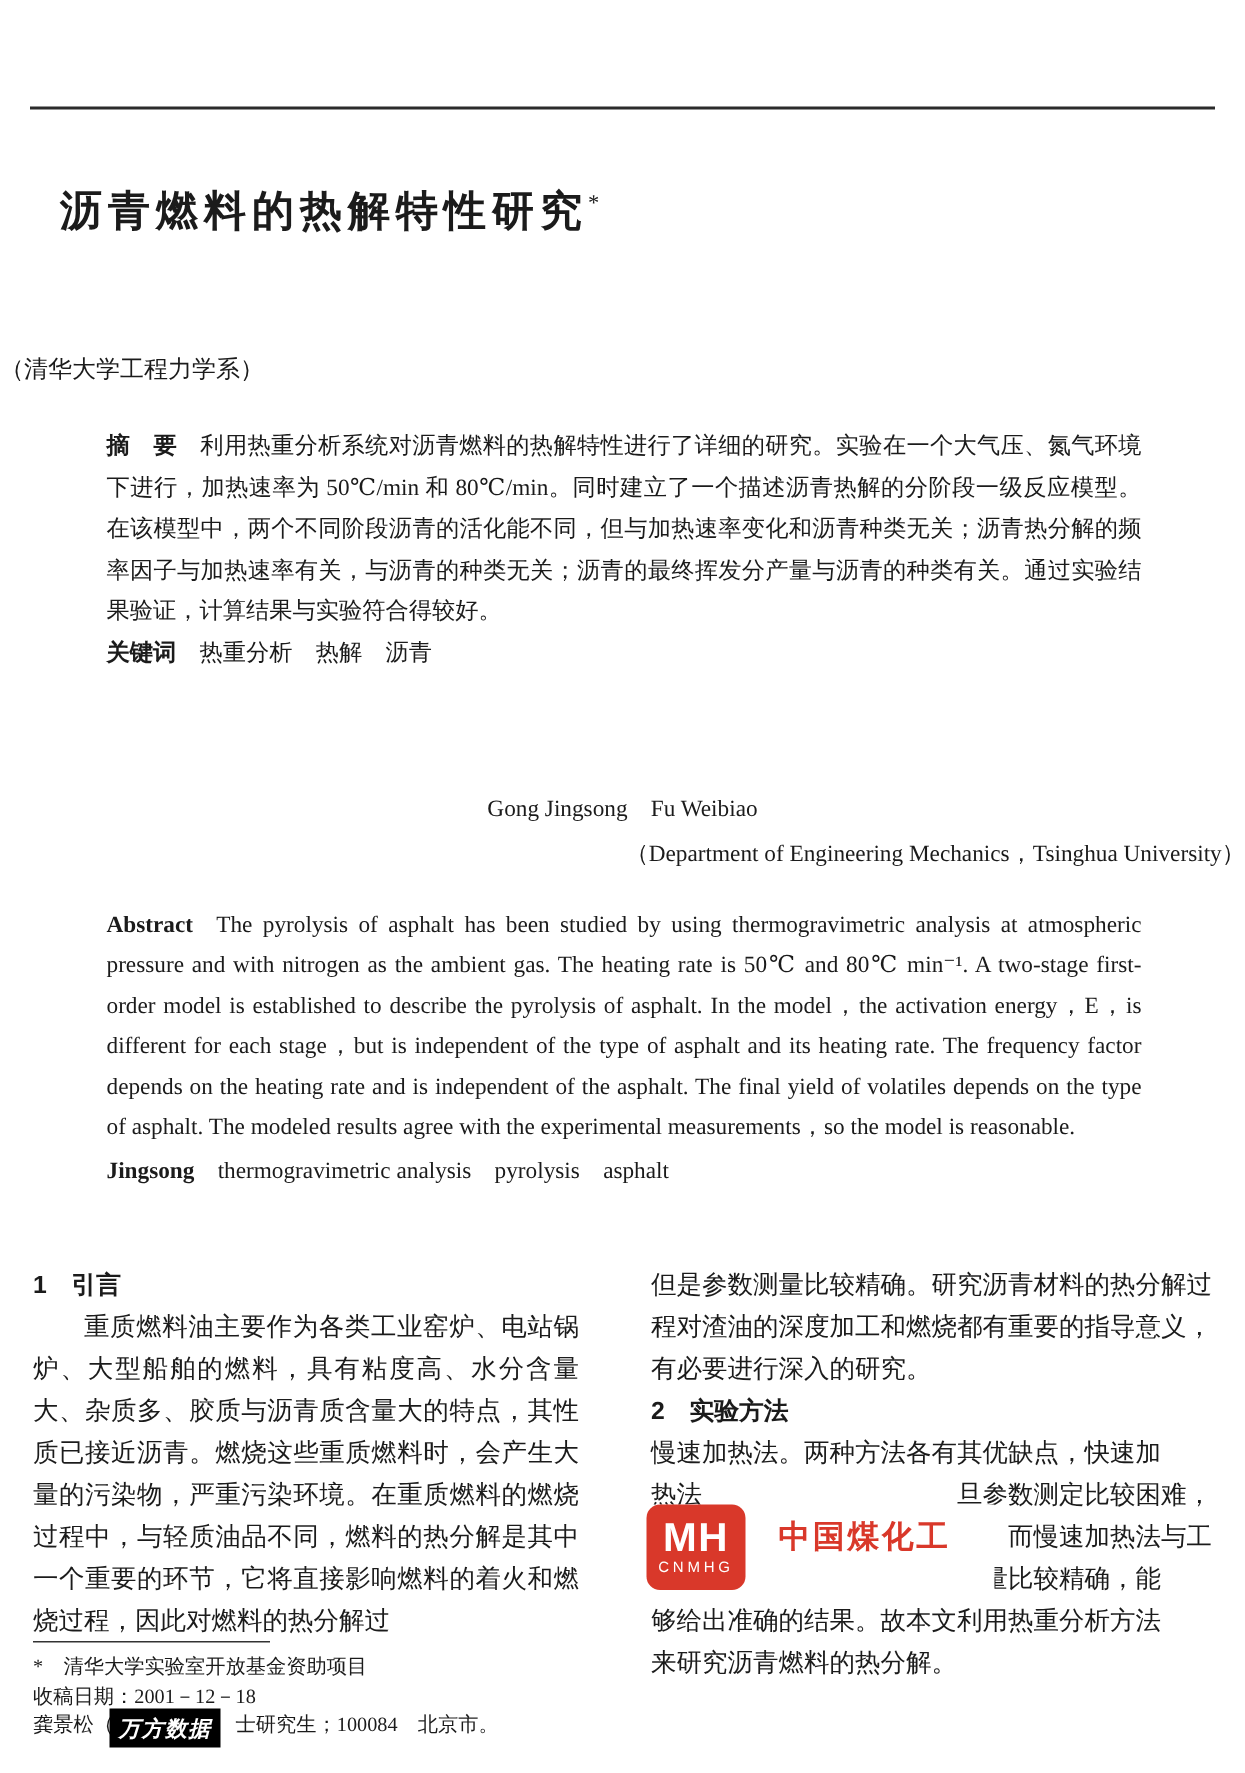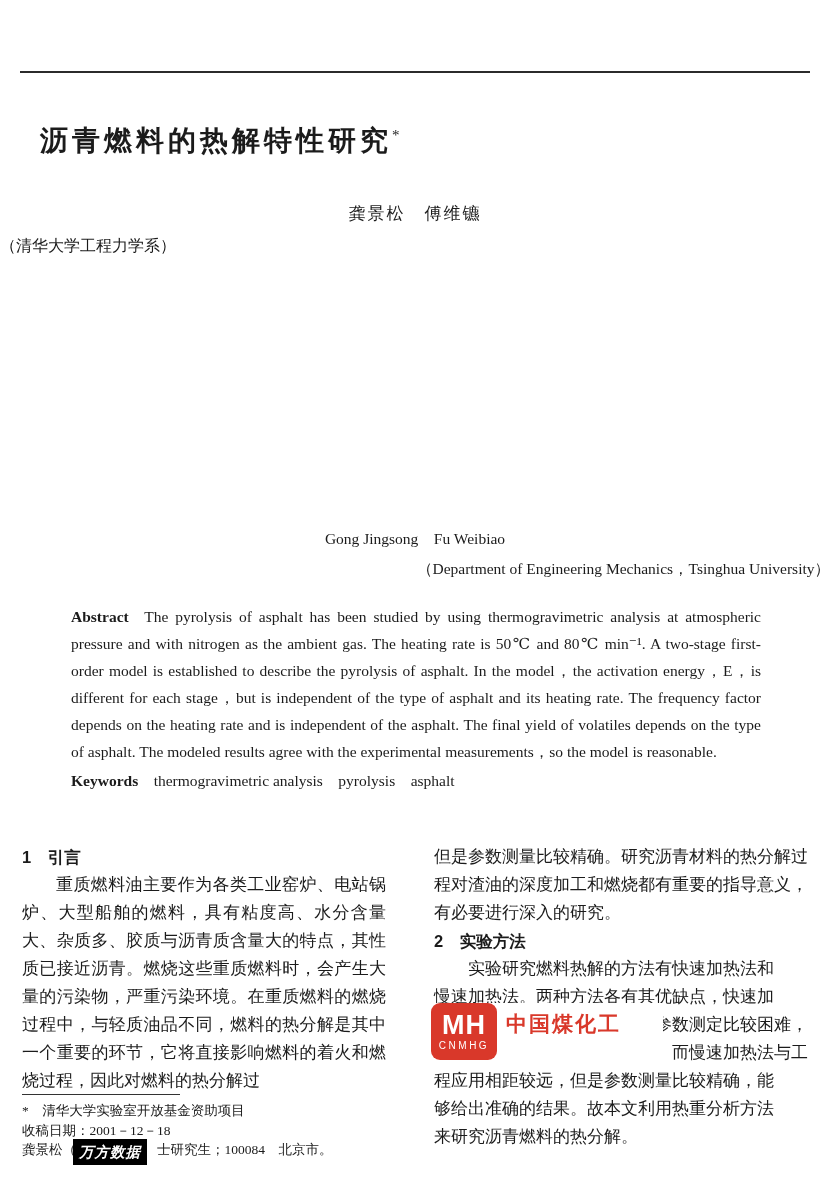--- a/index.html
+++ b/index.html
@@ -59,21 +59,21 @@
   
   .footnotes {
     position:absolute; top:1094px; left:22px; width:382px;
     font-size:13.5px; line-height:19.5px;
   }
   .fn-rule { width:158px; border-top:1.5px solid #333; margin-bottom:6px; }
   .fn-line { white-space:pre-wrap; }
   
   .wm-cnmhg {
     position:absolute; left:431px; top:1003px; width:232px; height:60px;
-    background:#ffffff; display:flex; align-items:flex-start; gap:9px;
+    background:#ffffff; display:flex; align-items:flex-start; gap:22px;
   }
   .wm-box {
     width:66px; height:57px; background:#d9382a; border-radius:9px;
     color:#fff; display:flex; flex-direction:column; align-items:center; justify-content:center;
     font-family:"Liberation Sans","DejaVu Sans",sans-serif;
   }
   .wm-glyph { font-weight:bold; font-size:27px; line-height:27px; letter-spacing:1px; }
   .wm-sub   { font-size:10px; letter-spacing:2.5px; line-height:13px; }
   .wm-cn {
     color:#d9382a; font-family:Liberation Serif, serif;
@@ -89,43 +89,43 @@
   }
 </style>
 </head>
 <body>
 
 <div class="page">
 
   <div class="rule"></div>
 
   <div class="cn-title"><span>沥青燃料的热解特性研究</span><sup>*</sup></div>
-  <div class="cn-authors">龚景松　傅维镳</div>
   <div class="cn-affil">（清华大学工程力学系）</div>
 
   <div class="front-cn">
+    <p><span class="label">摘　要</span><span>利用热重分析系统对沥青燃料的热解特性进行了详细的研究。实验在一个大气压、氮气环境下进行，加热速率为 50℃/min 和 80℃/min。同时建立了一个描述沥青热解的分阶段一级反应模型。在该模型中，两个不同阶段沥青的活化能不同，但与加热速率变化和沥青种类无关；沥青热分解的频率因子与加热速率有关，与沥青的种类无关；沥青的最终挥发分产量与沥青的种类有关。通过实验结果验证，计算结果与实验符合得较好。</span></p>
+    <p><span class="label">关键词</span><span>热重分析　热解　沥青</span></p>
   </div>
 
   <div class="en-authors">Gong Jingsong　Fu Weibiao</div>
   <div class="en-affil">（Department of Engineering Mechanics，Tsinghua University）</div>
 
   <div class="en-abs">
     <p><span class="label">Abstract</span><span>The pyrolysis of asphalt has been studied by using thermogravimetric analysis at atmospheric pressure and with nitrogen as the ambient gas. The heating rate is 50℃ and 80℃ min⁻¹. A two-stage first-order model is established to describe the pyrolysis of asphalt. In the model，the activation energy，E，is different for each stage，but is independent of the type of asphalt and its heating rate. The frequency factor depends on the heating rate and is independent of the asphalt. The final yield of volatiles depends on the type of asphalt. The modeled results agree with the experimental measurements，so the model is reasonable.</span></p>
-    <p class="en-kw"><span class="label">Keywords</span><span>thermogravimetric analysis　pyrolysis　asphalt</span></p>
+    <p class="en-kw"><span class="label">Jingsong</span><span>thermogravimetric analysis　pyrolysis　asphalt</span></p>
   </div>
 
   <div class="columns">
     <div class="col">
       <div class="sec-heading">1　引言</div>
       <p class="indent">重质燃料油主要作为各类工业窑炉、电站锅炉、大型船舶的燃料，具有粘度高、水分含量大、杂质多、胶质与沥青质含量大的特点，其性质已接近沥青。燃烧这些重质燃料时，会产生大量的污染物，严重污染环境。在重质燃料的燃烧过程中，与轻质油品不同，燃料的热分解是其中一个重要的环节，它将直接影响燃料的着火和燃烧过程，因此对燃料的热分解过</p>
     </div>
     <div class="col">
       <p>但是参数测量比较精确。研究沥青材料的热分解过程对渣油的深度加工和燃烧都有重要的指导意义，有必要进行深入的研究。</p>
       <div class="sec-heading">2　实验方法</div>
-      <div class="fixed-line">　　实验研究燃料热解的方法有快速加热法和</div>
       <div class="fixed-line">慢速加热法。两种方法各有其优缺点，快速加</div>
       <div class="fixed-line">热法　　　　　　　　　　旦参数测定比较困难，</div>
       <div class="fixed-line">特别是　　　　　　　的时候。而慢速加热法与工</div>
       <div class="fixed-line">程应用相距较远，但是参数测量比较精确，能</div>
       <div class="fixed-line">够给出准确的结果。故本文利用热重分析方法</div>
       <div class="fixed-line">来研究沥青燃料的热分解。</div>
     </div>
   </div>
 
   <div class="footnotes">

